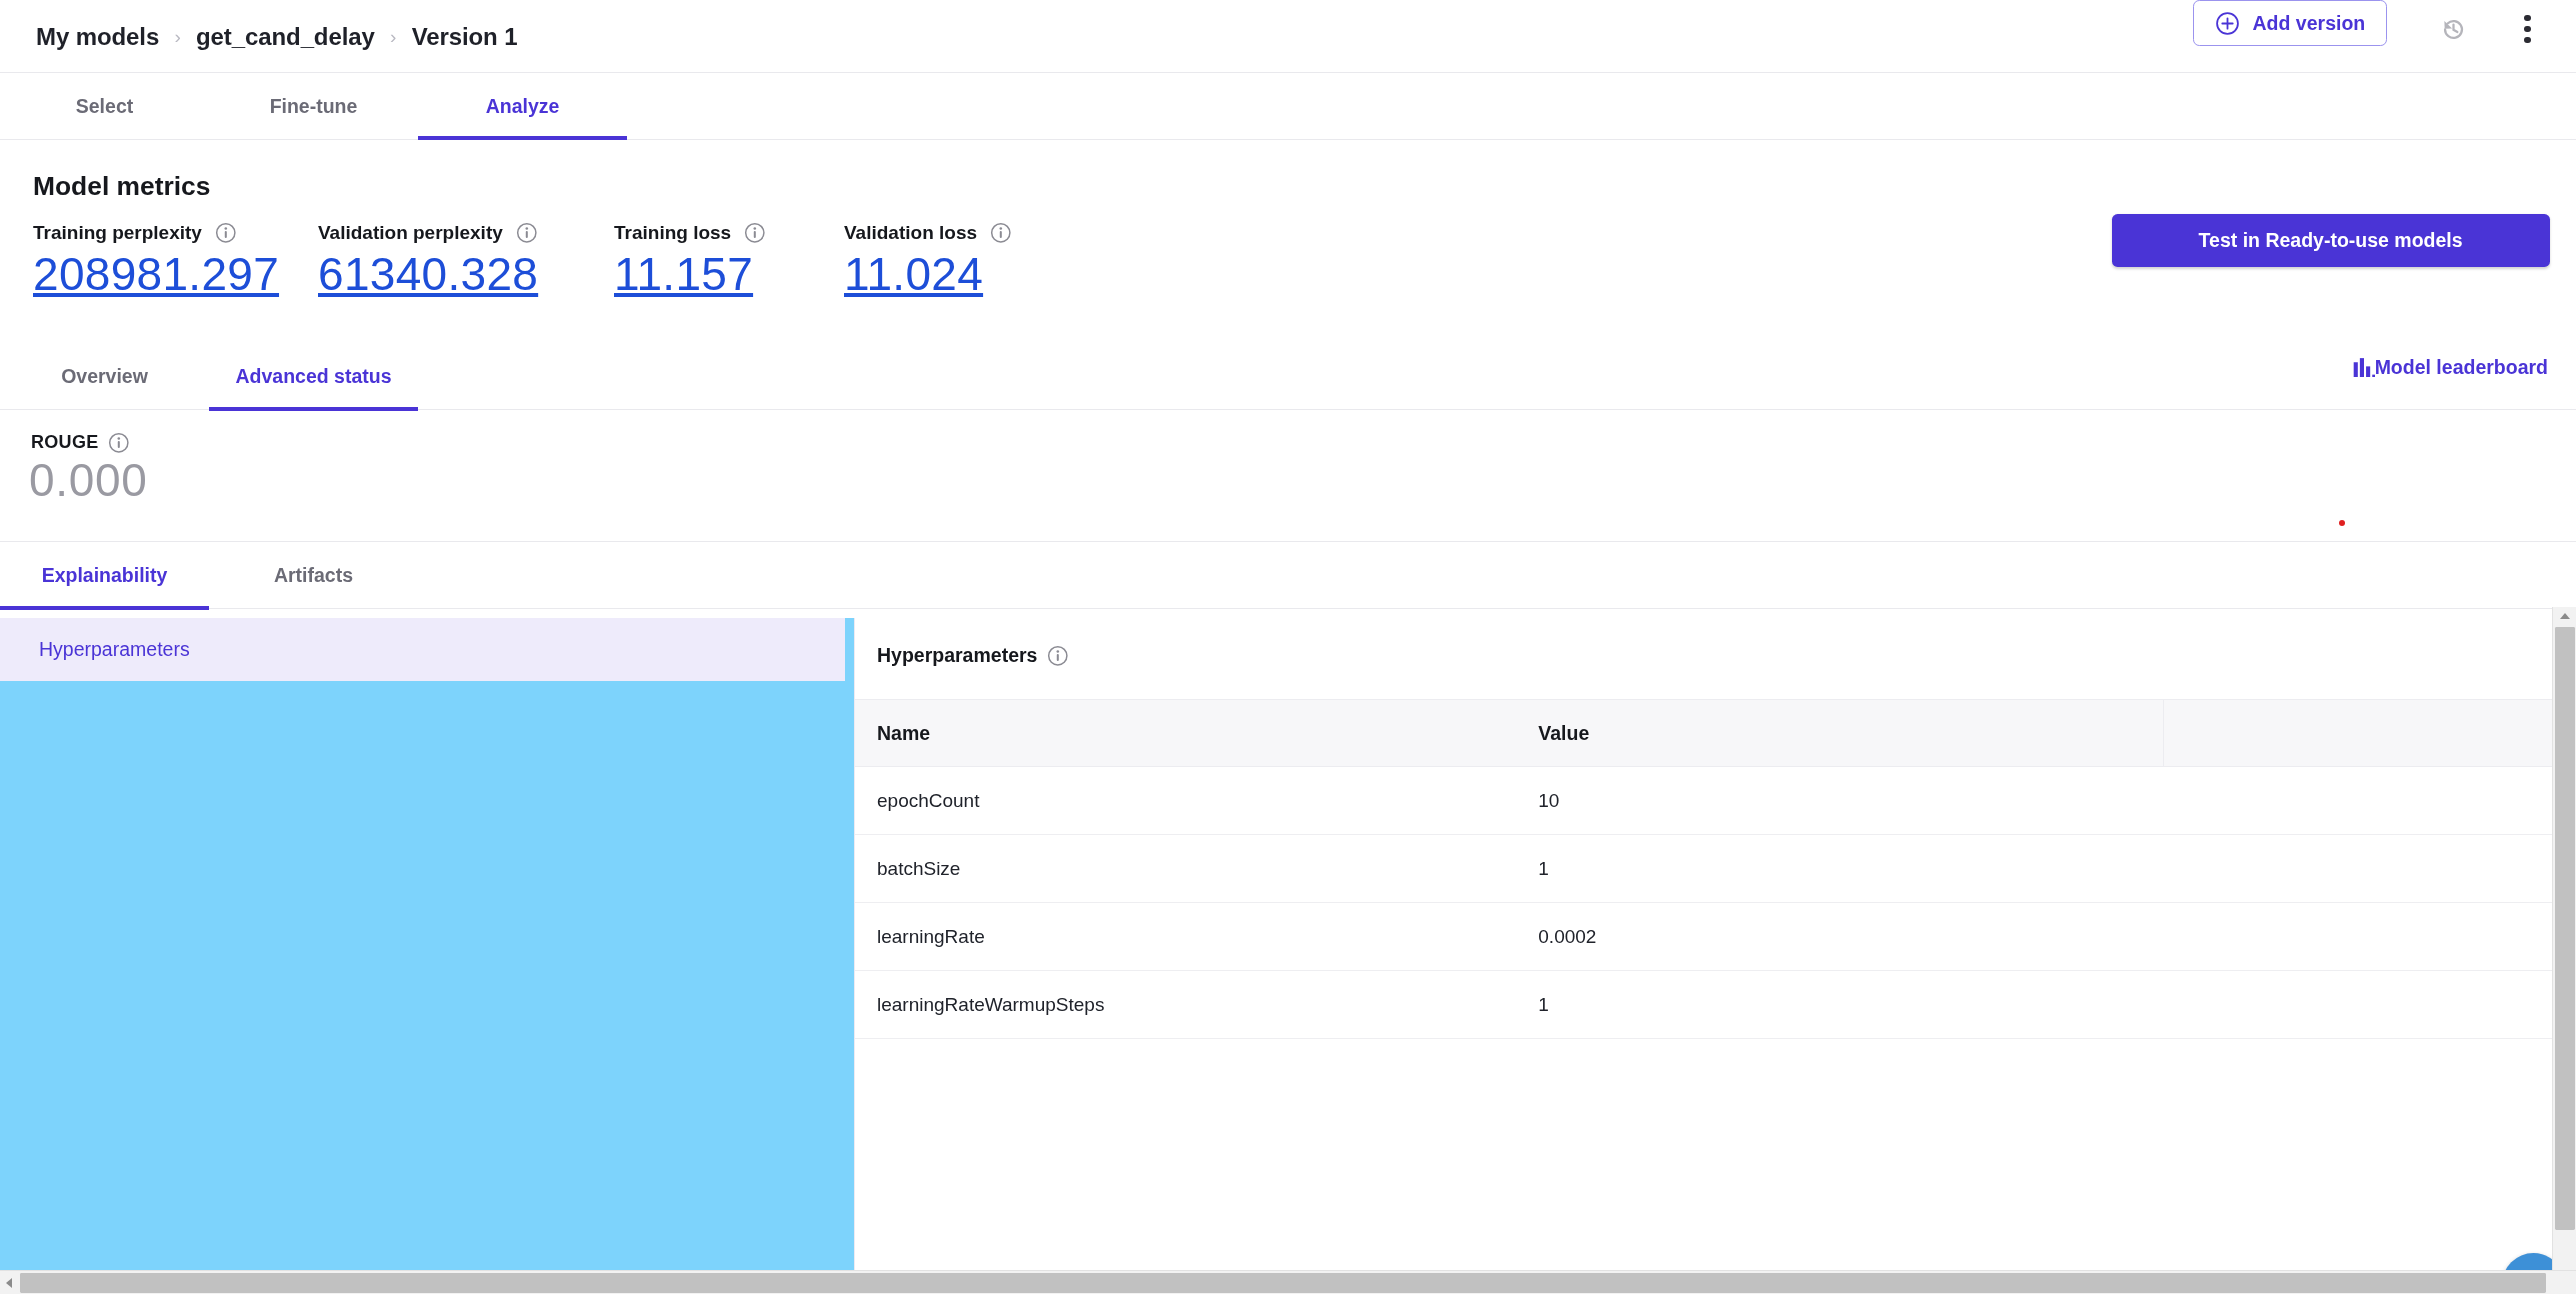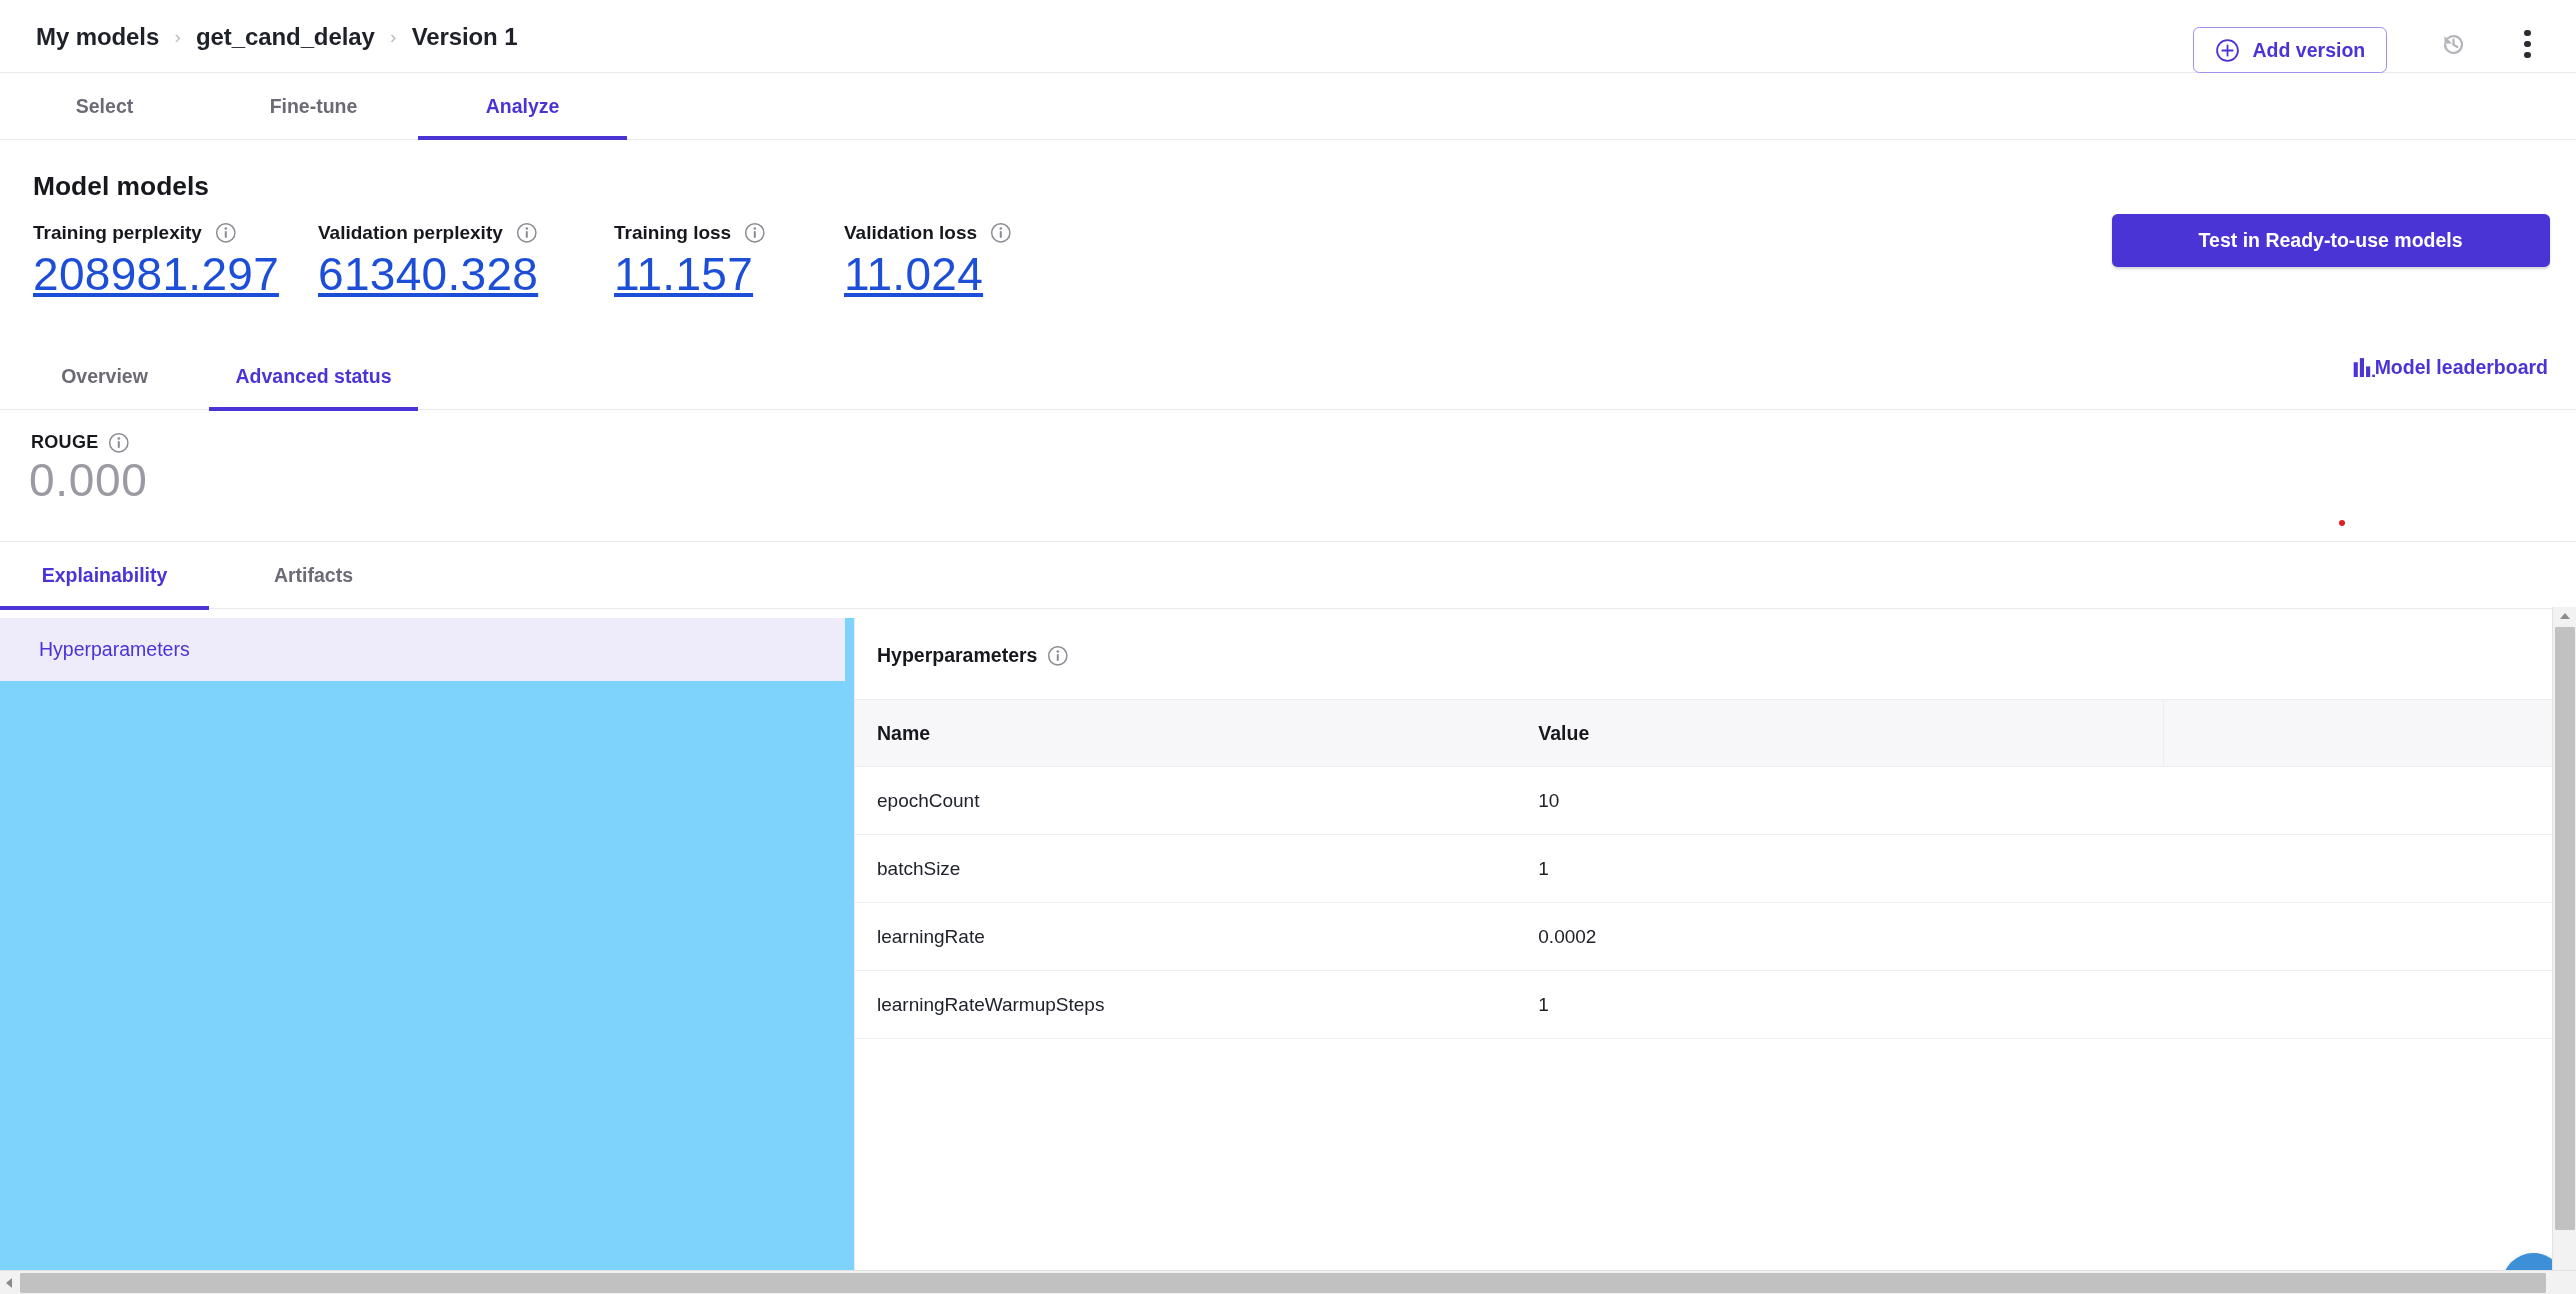--- a/index.html
+++ b/index.html
@@ -21,21 +21,21 @@
   .breadcrumb {
     position:absolute; left:36px; top:0; height:73px;
     display:flex; align-items:center; gap:15.3px;
   }
   .crumb { font-size:24px; font-weight:700; color:#1f2129; letter-spacing:-0.1px; white-space:nowrap;}
   .crumb.link { color:#1f2129; }
   .crumb-sep { font-size:19px; color:#b9b9c2; font-weight:400; }
 
   .topbar-actions {
     position:absolute; right:26.4px; top:0; height:73px;
-    display:flex; align-items:flex-end; gap:8px;
+    display:flex; align-items:flex-start; gap:8px;
   }
   .btn-outline {
     display:flex; align-items:center; gap:12.5px;
     height:46px; padding:0 21px;
     border:1.4px solid #9b93ee; border-radius:6.3px;
     background:#fff; color:#4a34d6;
     font-size:19.5px; font-weight:700; cursor:pointer; white-space:nowrap;
   }
   .plus-circle { width:25px; height:25px; flex:0 0 25px; display:block; }
   .icon-btn {
@@ -261,21 +261,21 @@
     </div>
   </div>
 
   <div class="tabs-primary">
     <div class="ptab">Select</div>
     <div class="ptab">Fine-tune</div>
     <div class="ptab active">Analyze</div>
   </div>
 
   <div class="status-section">
-    <div class="section-title">Model models</div>
+    <div class="section-title">Model metrics</div>
 
     <div class="metrics">
 
       <div class="metric" style="width:285px">
         <div class="metric-label">
           <span>Training perplexity</span>
           <svg class="info-i" viewBox="0 0 32 32">
             <circle cx="16" cy="16" r="13.5" fill="none" stroke="#8b8b93" stroke-width="2.2"></circle>
             <circle cx="16" cy="9.6" r="1.9" fill="#8b8b93"></circle>
             <rect x="14.5" y="13.4" width="3" height="10.4" rx="1.4" fill="#8b8b93"></rect>

